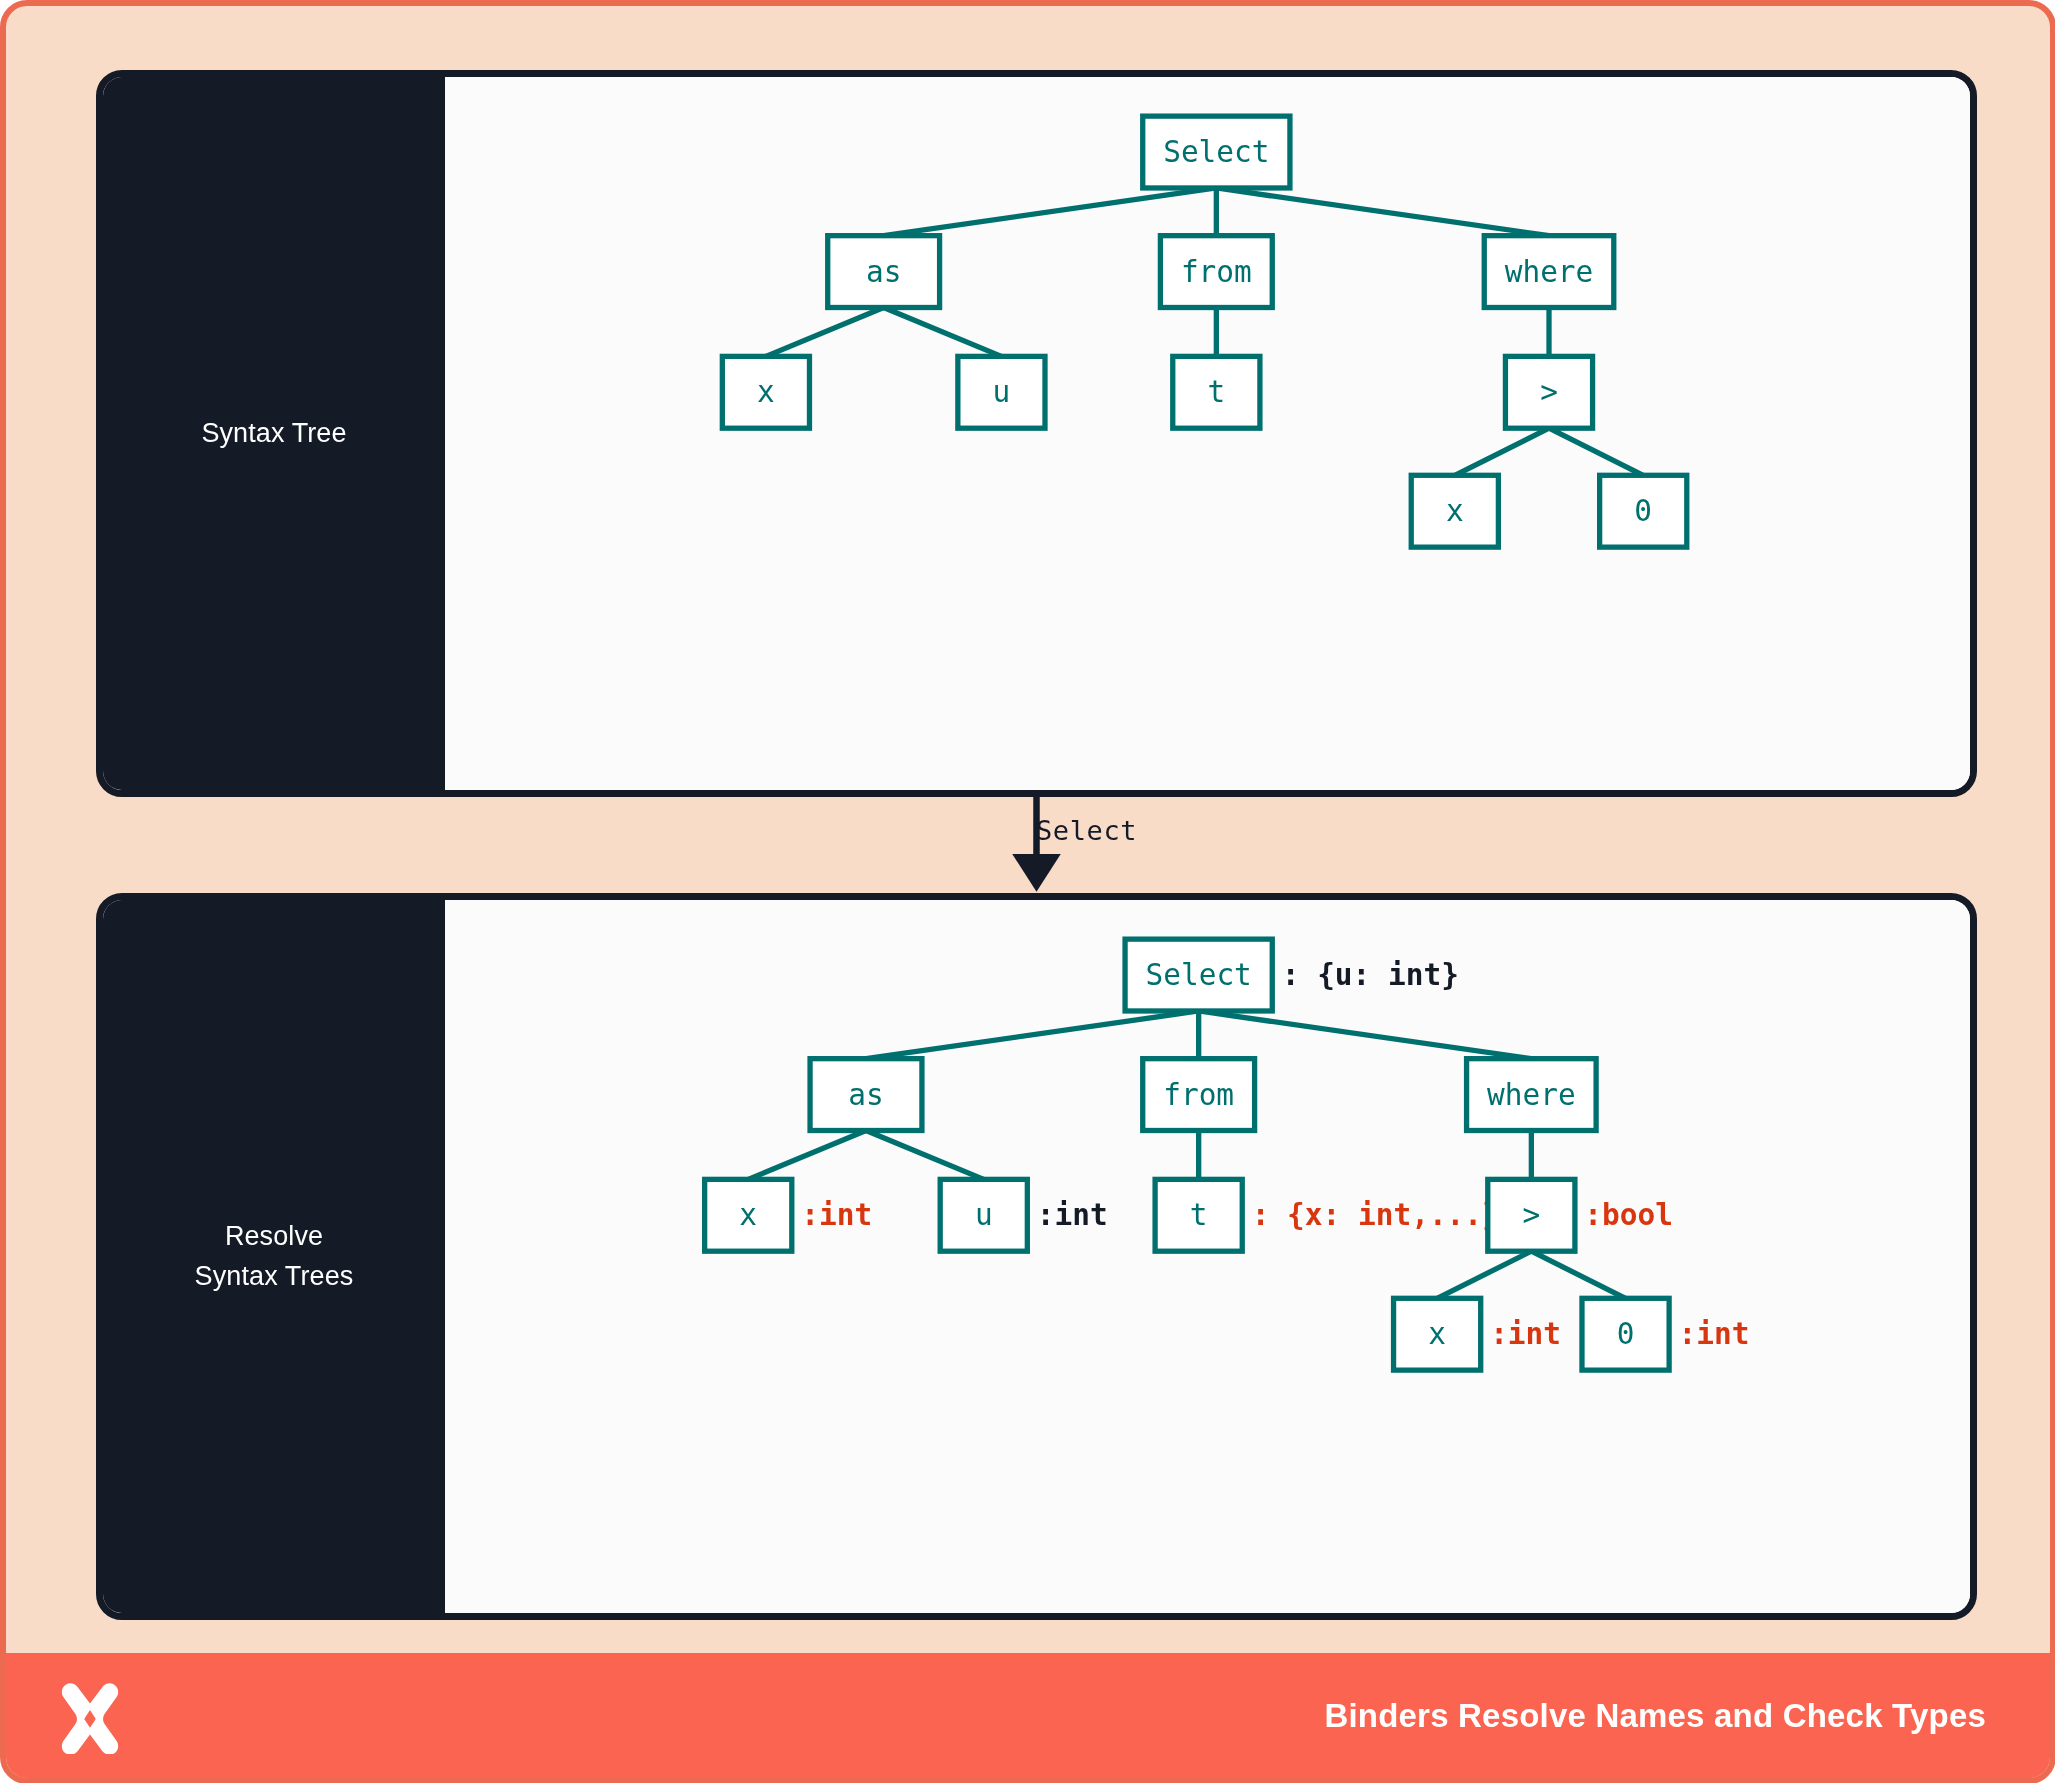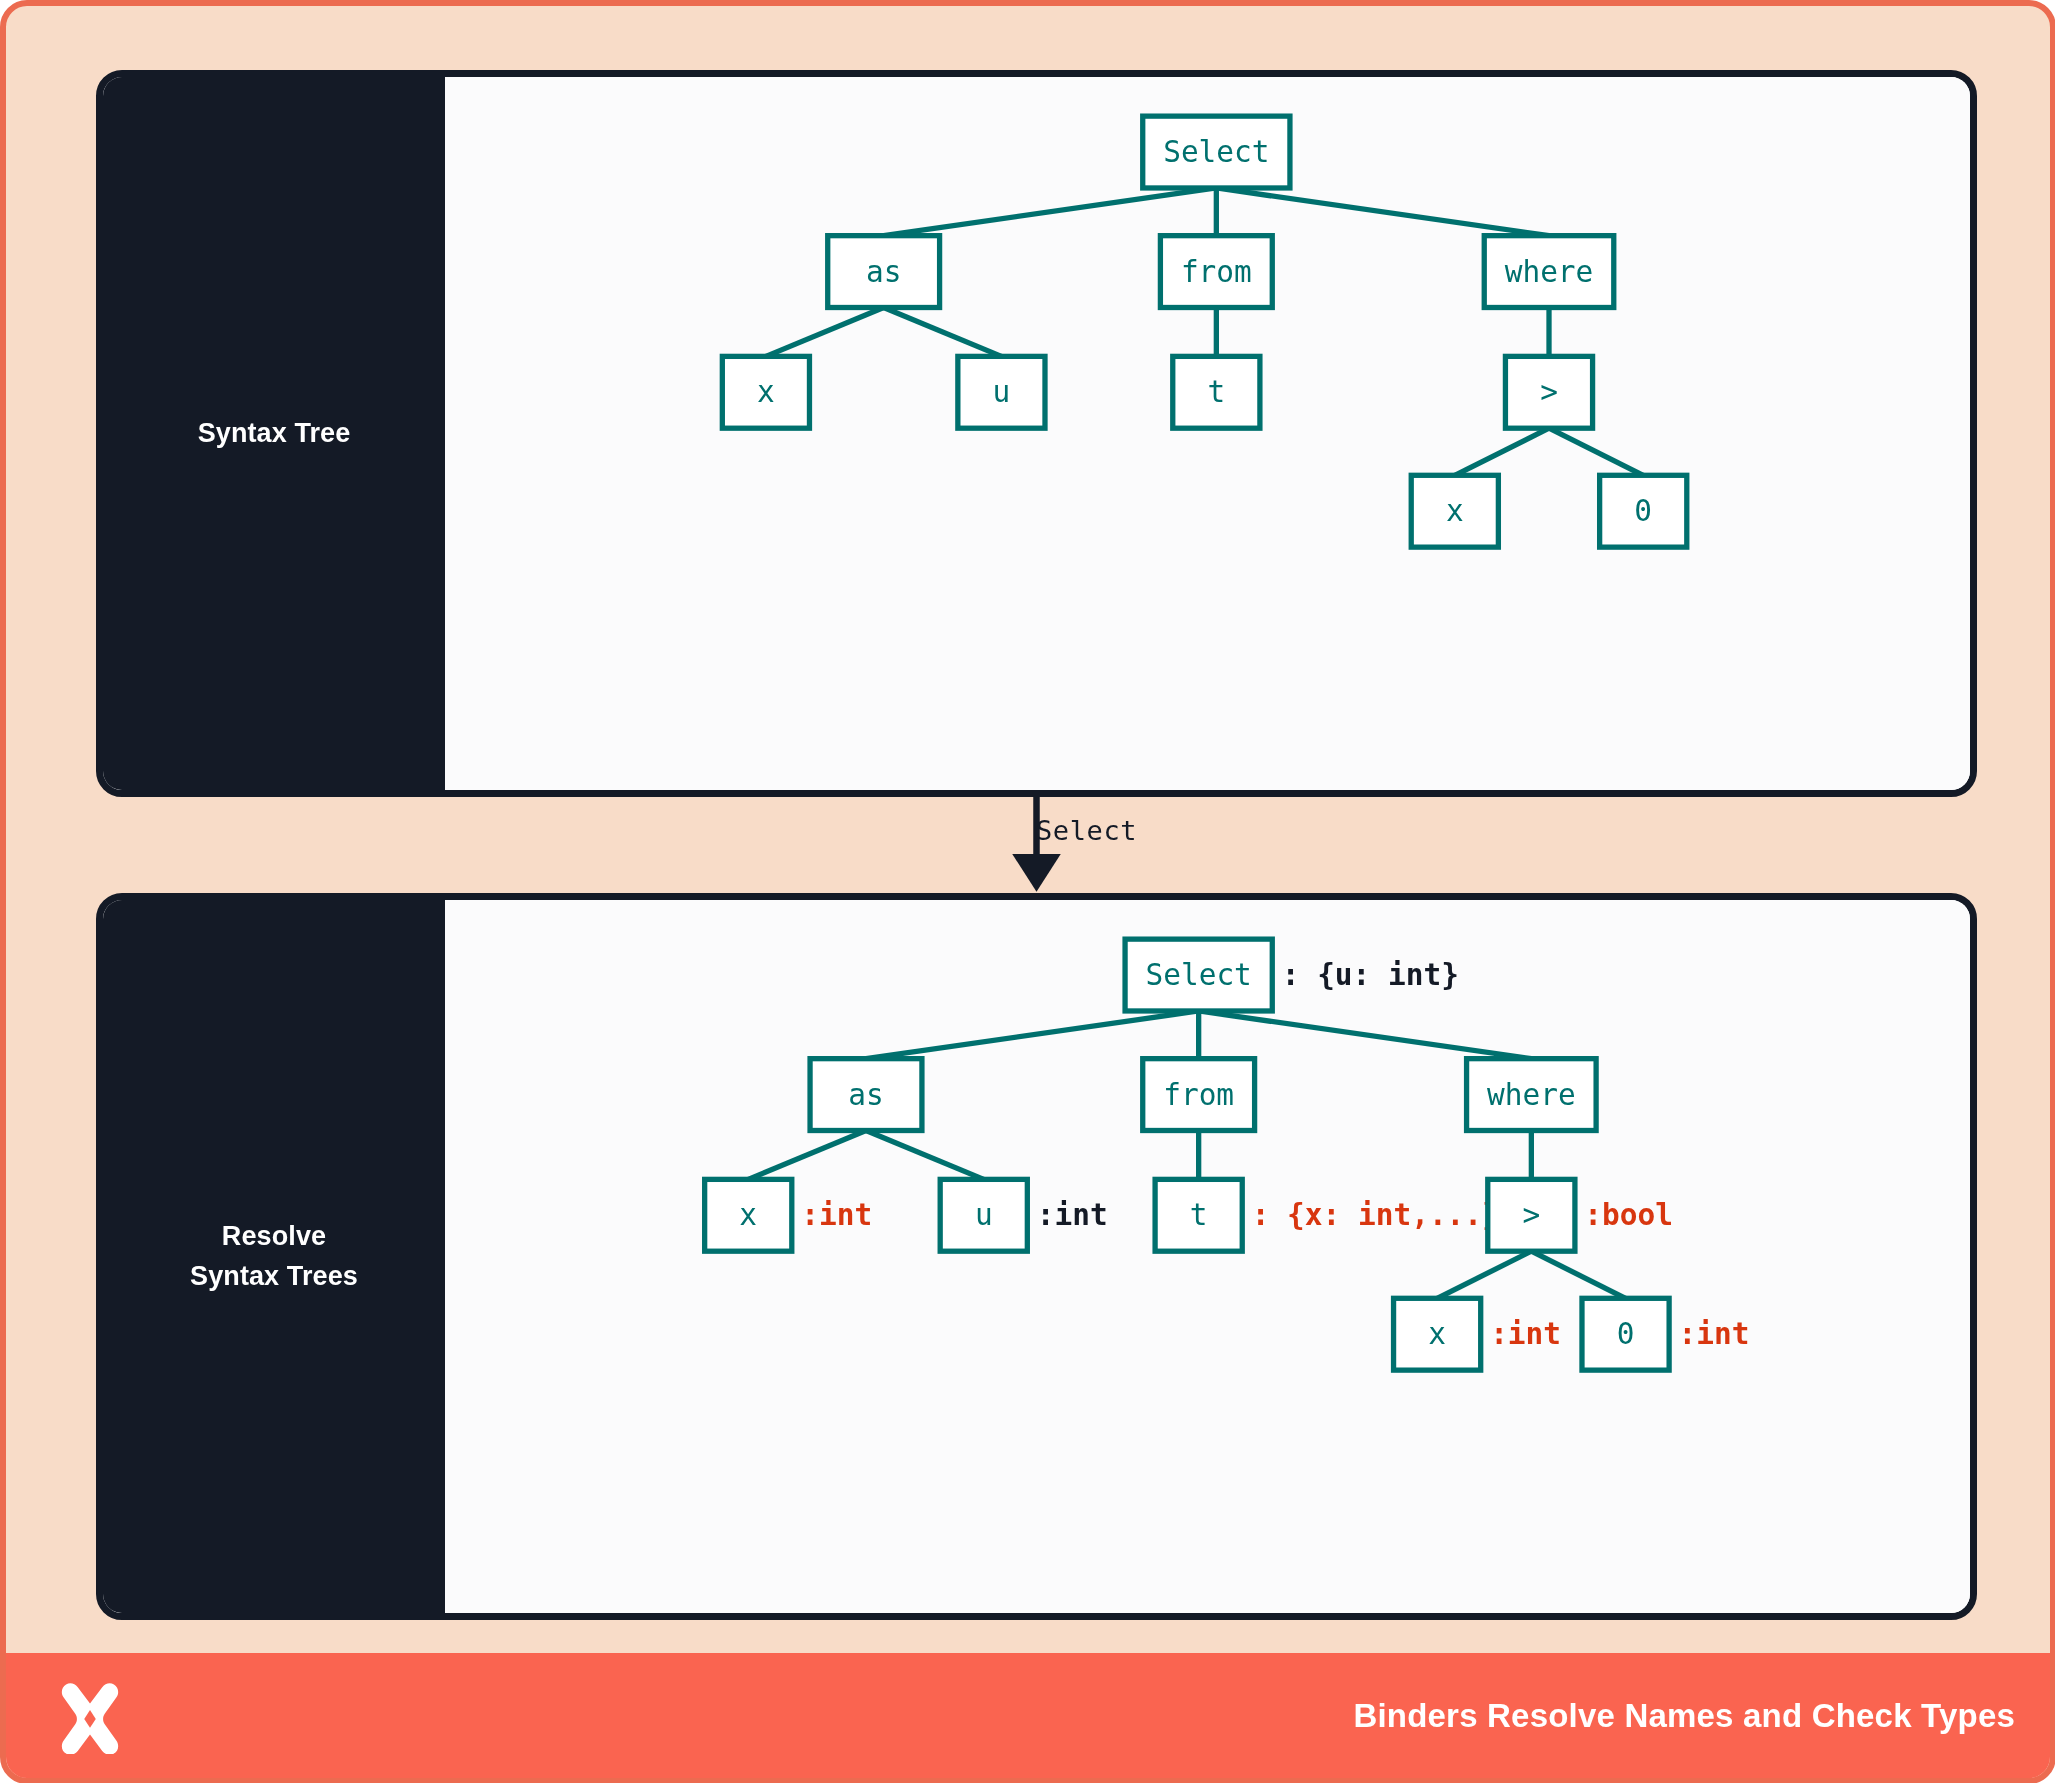--- a/index.html
+++ b/index.html
@@ -41,21 +41,21 @@
     background: #141A26;
     color: #ffffff;
     flex: 0 0 auto;
     display: flex;
     align-items: center;
     justify-content: center;
     text-align: center;
   }
   .card-sidebar .sb-label {
     font-size: 27px;
-    font-weight: 700;
+    font-weight: 400;
     line-height: 1.45;
     letter-spacing: 0.1px;
     white-space: pre-line;
   }
   .card-body {
     position: relative;
     flex: 1 1 auto;
     background: #FBFBFC;
   }
 
@@ -111,21 +111,21 @@
     position: absolute;
     left: 0;
     bottom: 0;
     width: 100%;
     height: 125px;
     background: #FA6450;
     display: flex;
     align-items: center;
     justify-content: space-between;
     box-sizing: border-box;
-    padding: 0 35px 0 46px;
+    padding: 0 64px 0 46px;
   }
   #footer-logo { width: 76px; height: 76px; display: block; }
   #footer-title {
     color: #ffffff;
     font-size: 33px;
     font-weight: 700;
     letter-spacing: 0.2px;
     white-space: nowrap;
   }
 </style>

